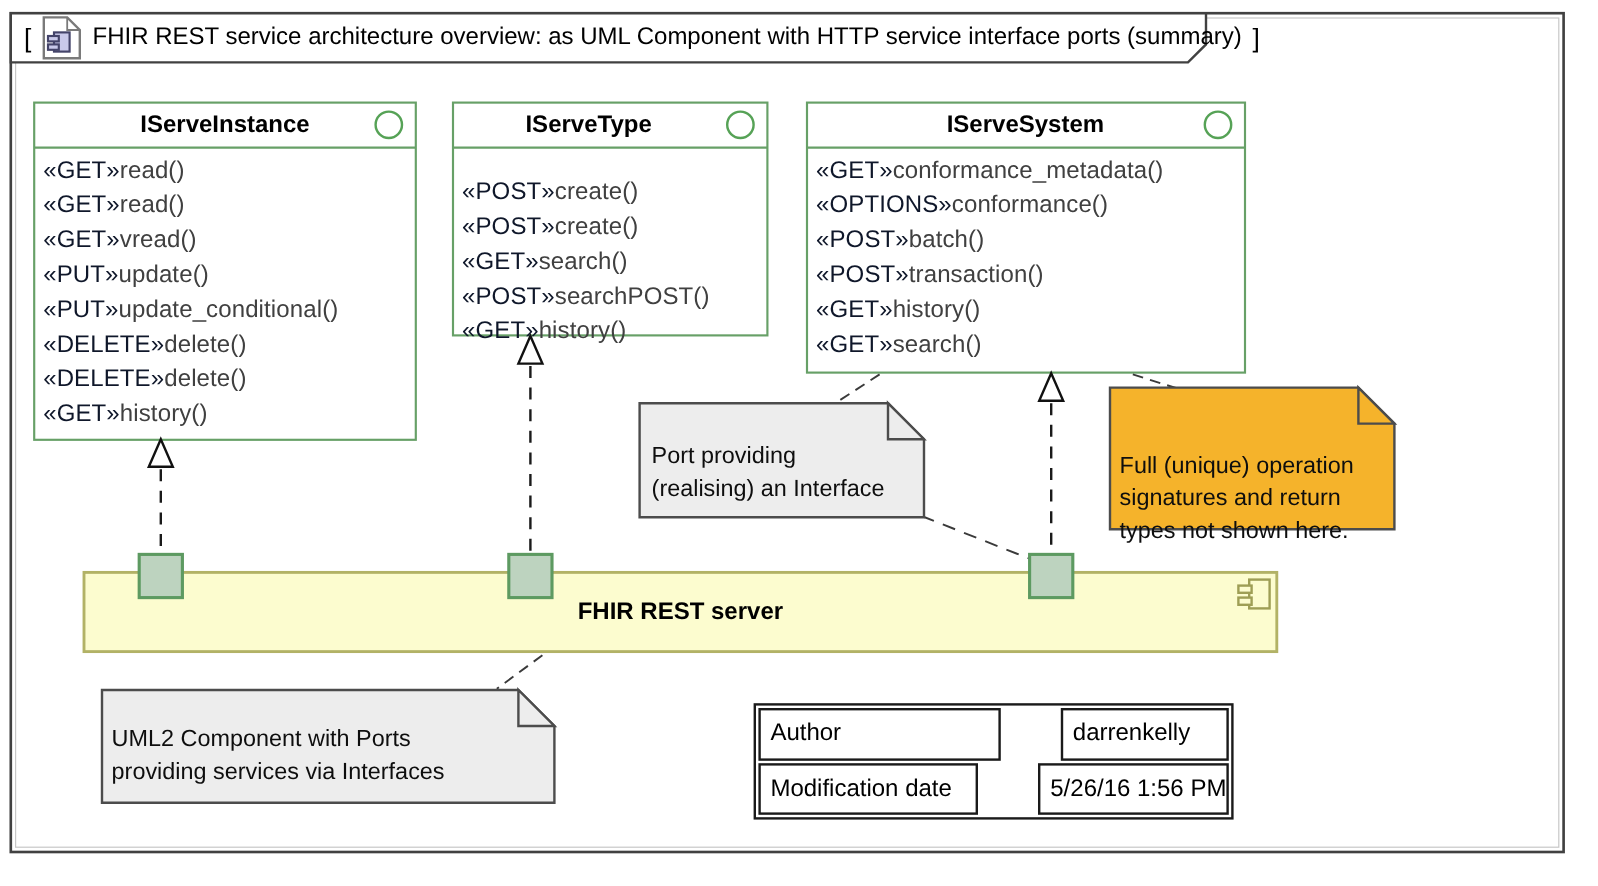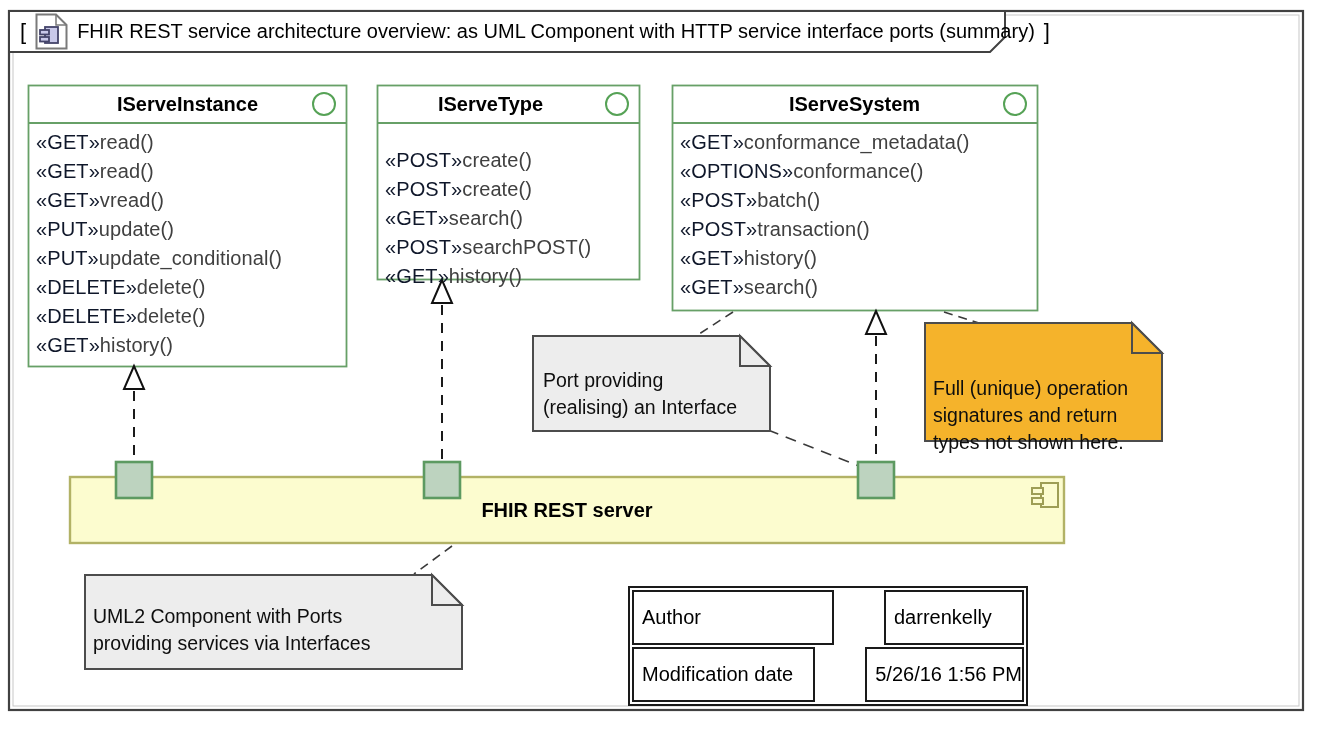--- a/index.html
+++ b/index.html
@@ -141,21 +141,21 @@
   <div class="abs note-text" style="left:933px; top:356px;margin-top:19px;">
     <div>Full (unique) operation</div>
     <div>signatures and return</div>
     <div>types not shown here.</div>
   </div>
   <div class="abs note-text" style="left:93px; top:603px;">
     <div>UML2 Component with Ports</div>
     <div>providing services via Interfaces</div>
   </div>
 
-  <div class="abs info-table" style="left:628px; top:586px; width:400px; height:120px;">
+  <div class="abs info-table" style="left:628px; top:586px; width:400px; height:97px;">
     <div class="info-row">
       <div class="info-cell cell-label">Author</div>
       <div class="info-cell cell-value">darrenkelly</div>
     </div>
     <div class="info-row">
       <div class="info-cell cell-label">Modification date</div>
       <div class="info-cell cell-value">5/26/16 1:56 PM</div>
     </div>
   </div>
 

